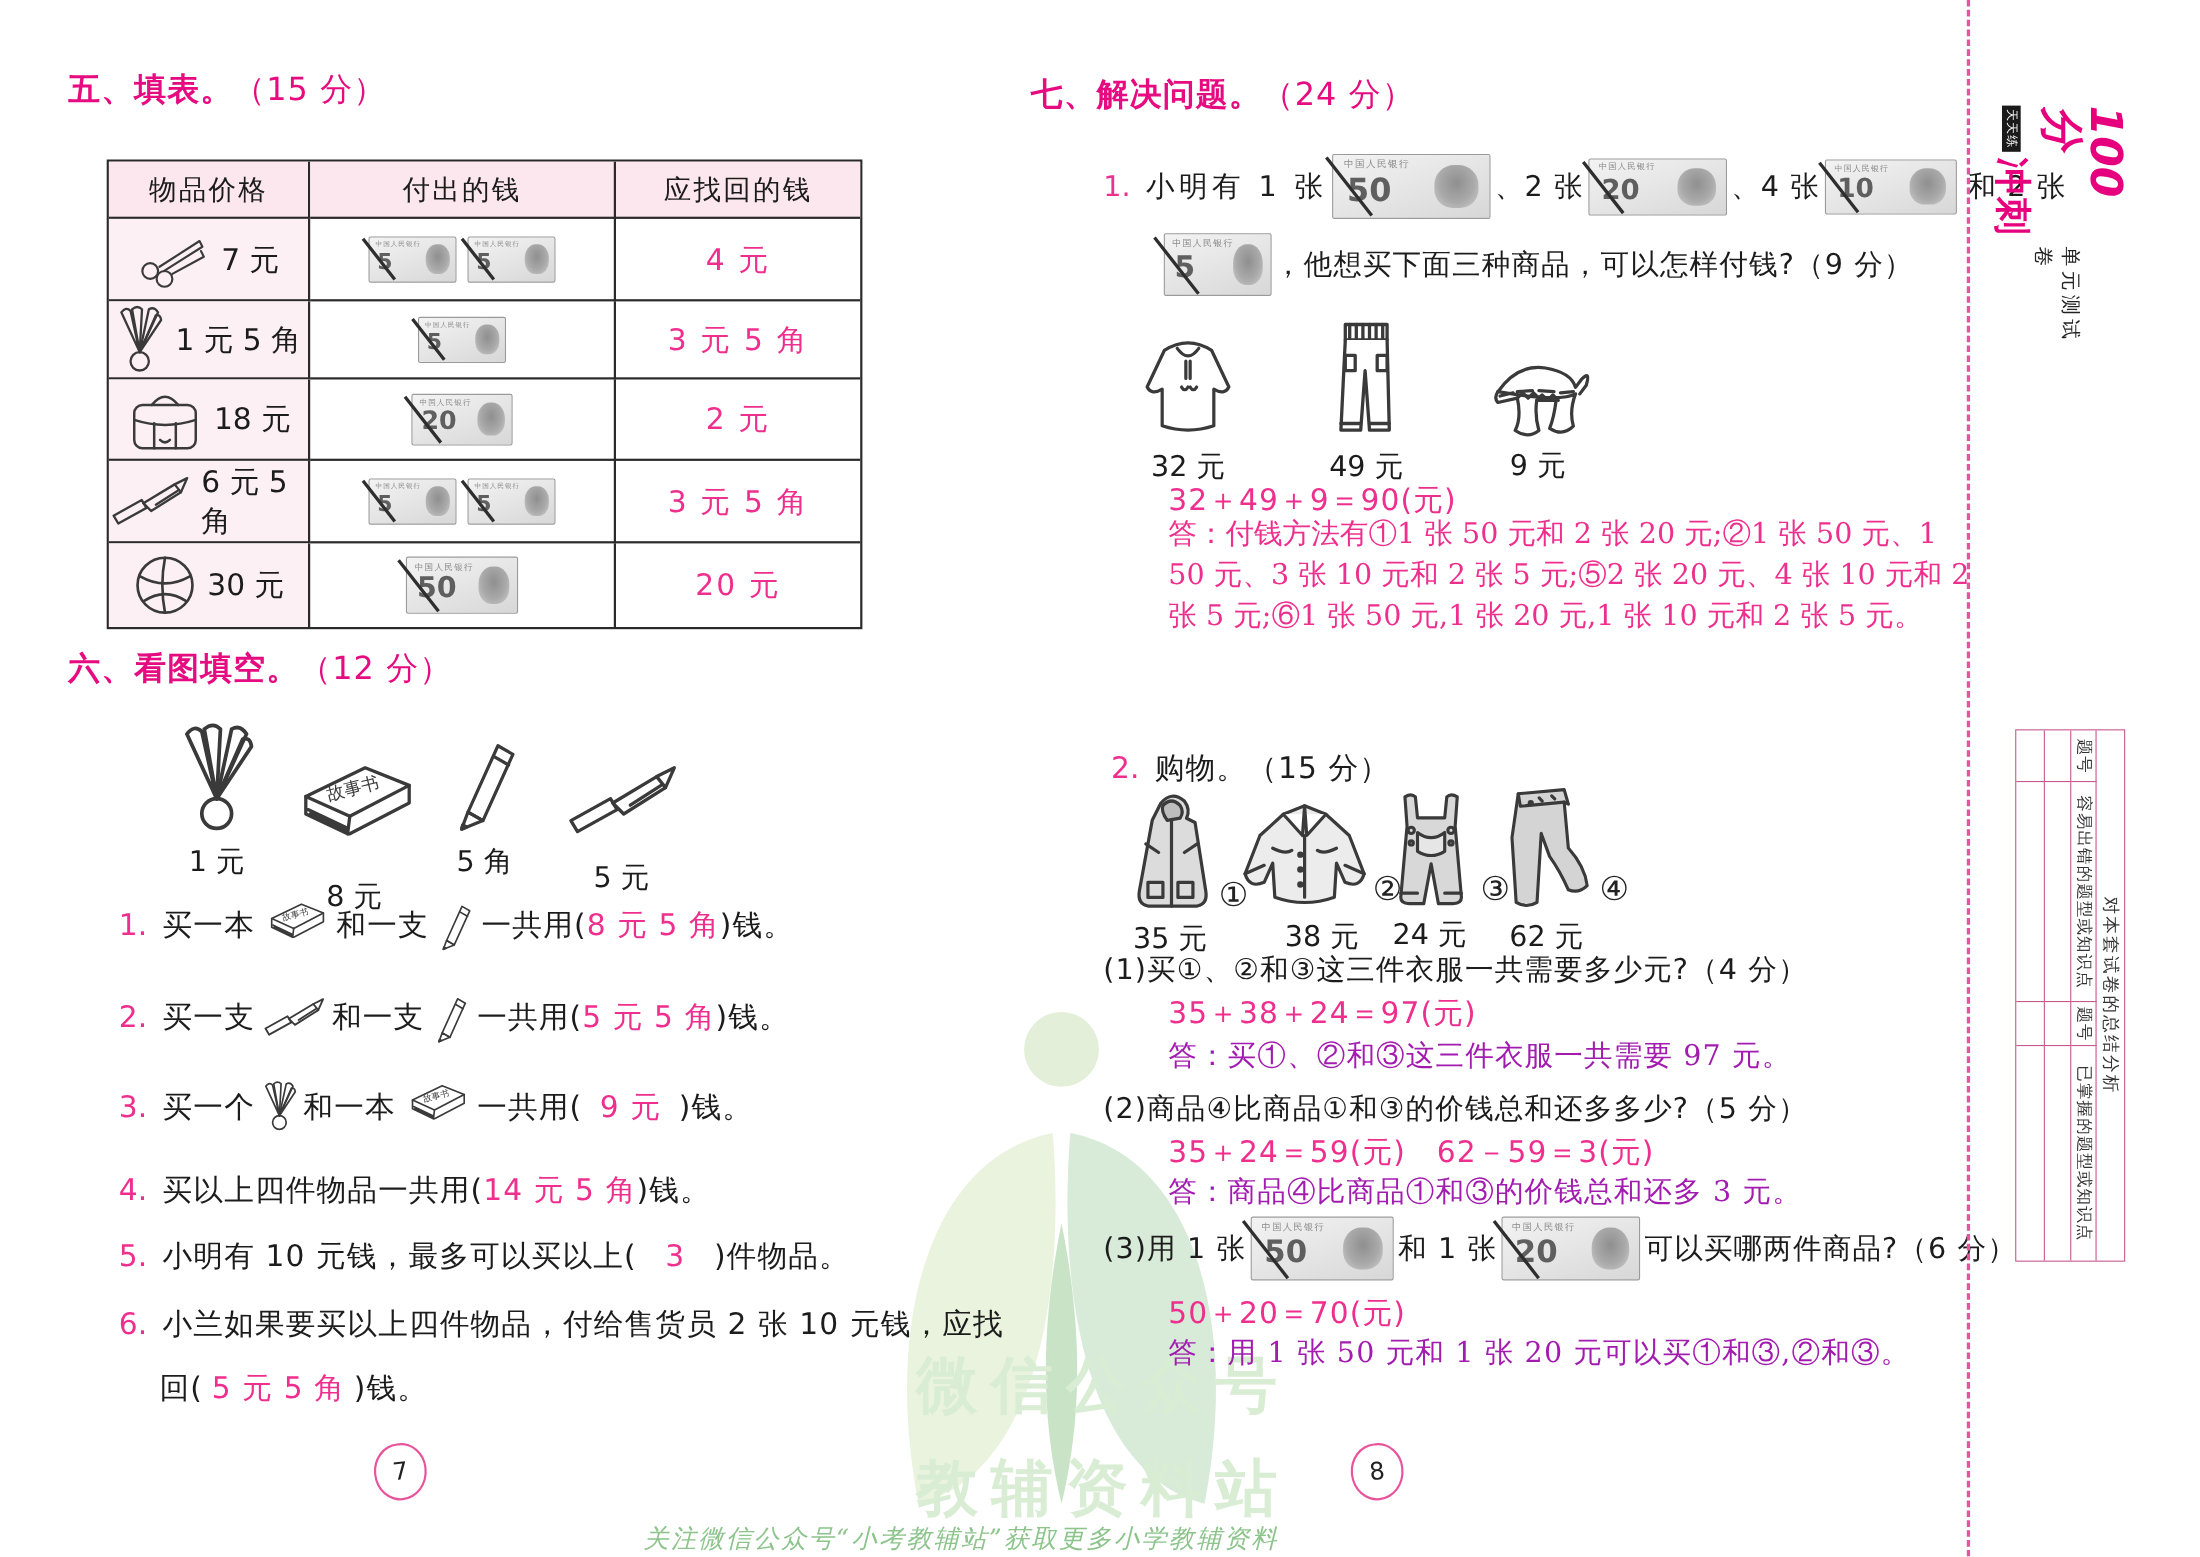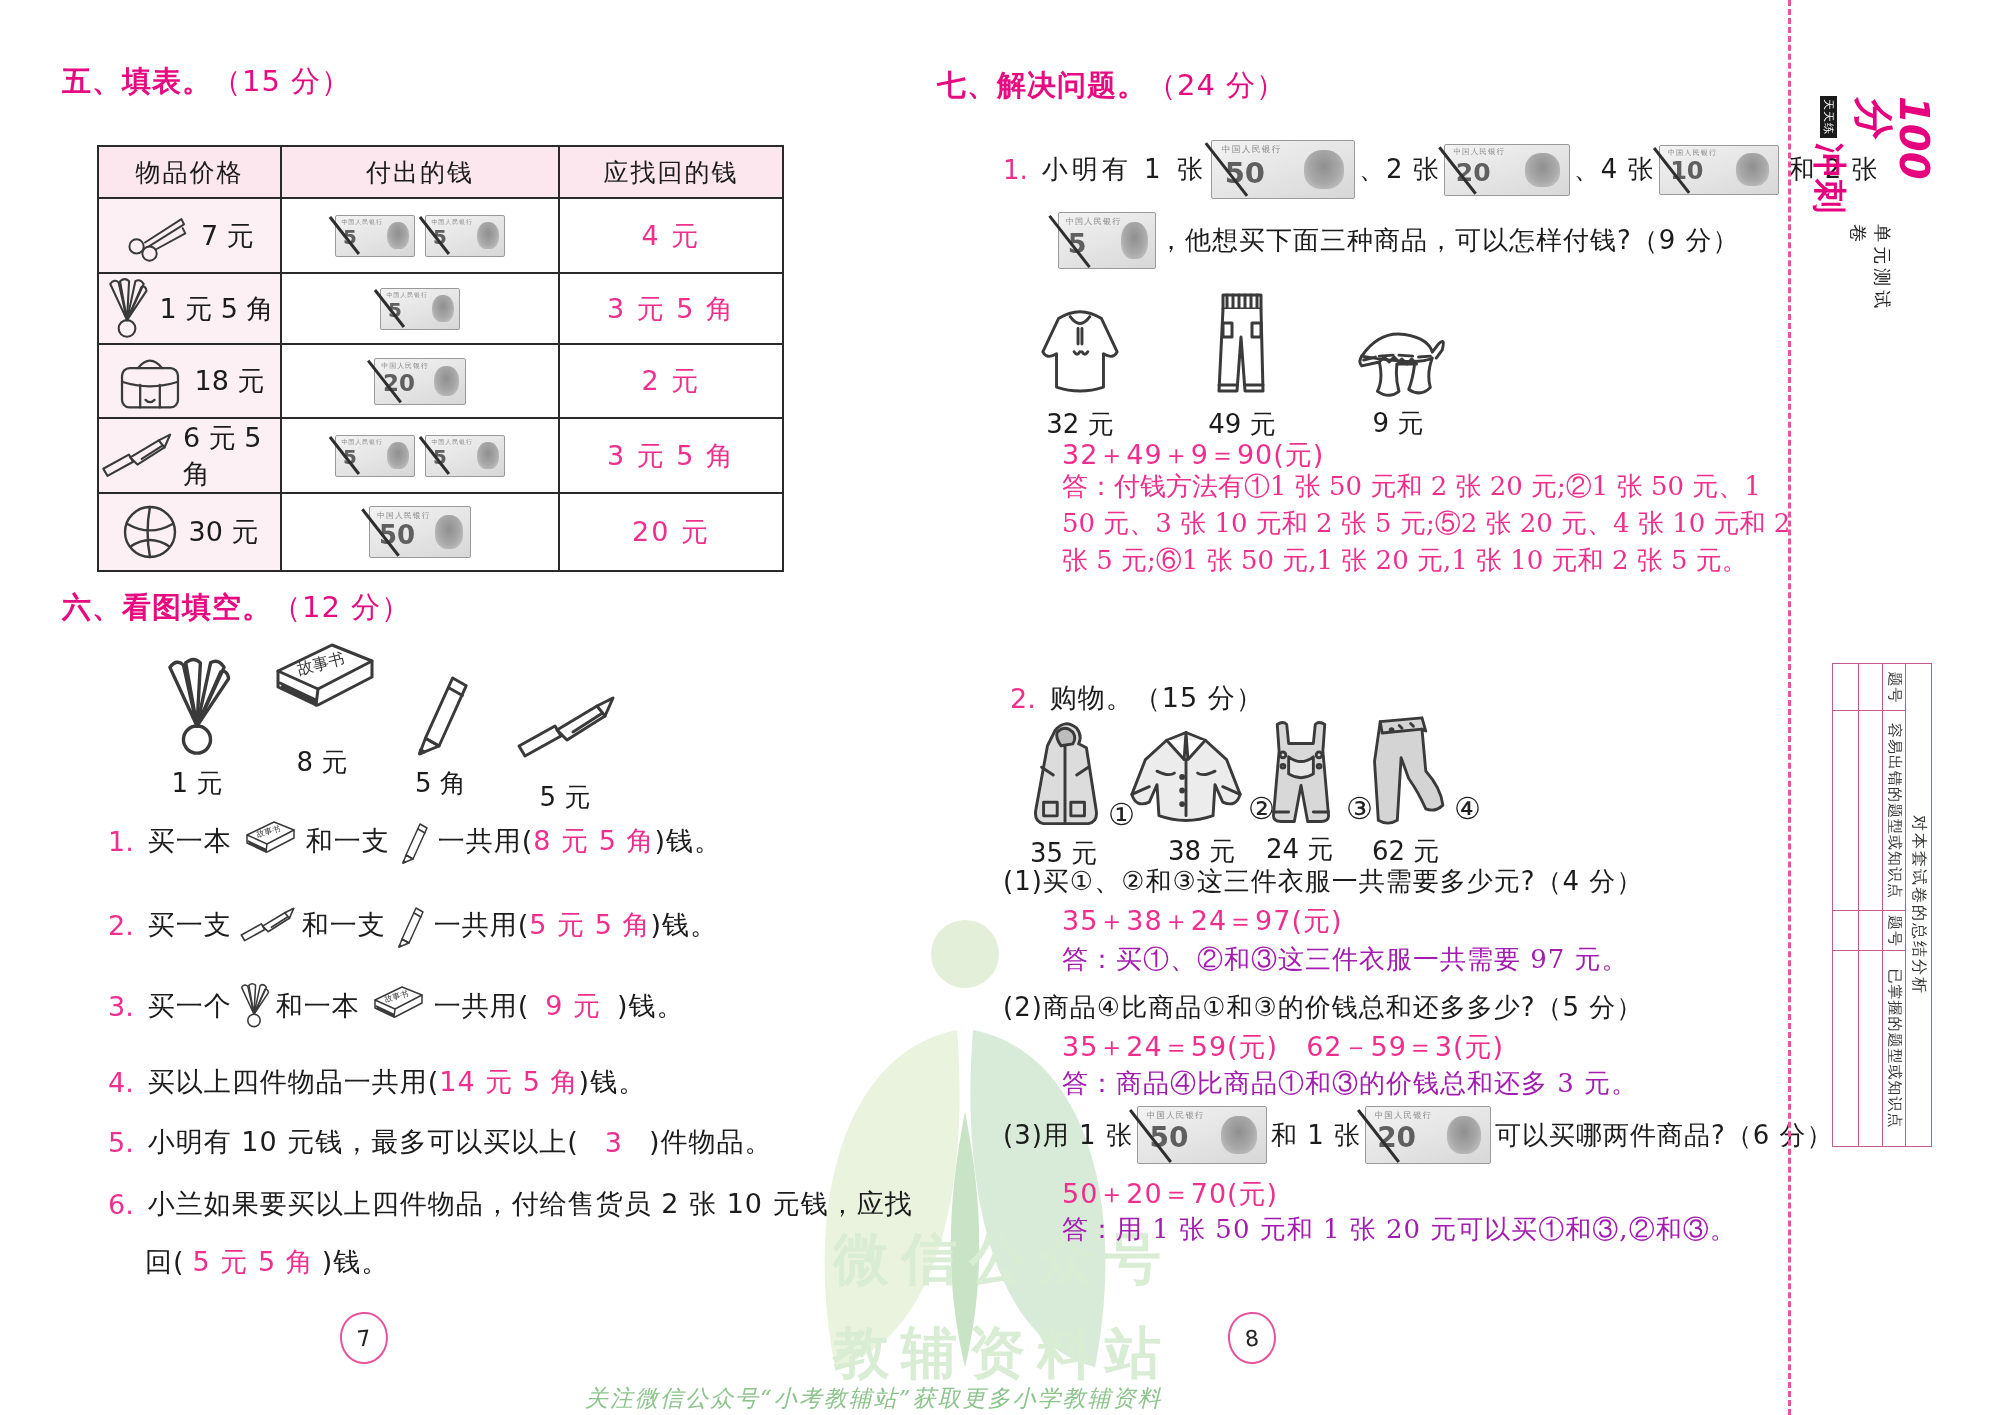--- a/index.html
+++ b/index.html
@@ -345,21 +345,21 @@
 </div>
 
 <div class="abs prod" style="left:152px;top:648px;width:90px;z-index:1;">
   <div style="height:112px;display:flex;align-items:flex-end;">
       <svg width="70" height="104">
         <use href="#sym-shuttle"></use>
       </svg>
     </div>
   <div class="pr">1 元</div>
 </div>
-<div class="abs prod" style="left:252px;top:627px;width:140px;z-index:1;">
+<div class="abs prod" style="left:252px;top:680px;width:140px;z-index:1;">
   <div style="height:112px;display:flex;align-items:center;">
       <svg width="124" height="96">
         <use href="#sym-book"></use>
       </svg>
     </div>
   <div class="pr">8 元</div>
 </div>
 <div class="abs prod" style="left:388px;top:648px;width:105px;z-index:1;">
   <div style="height:112px;display:flex;align-items:flex-end;">
       <svg width="70" height="98">

